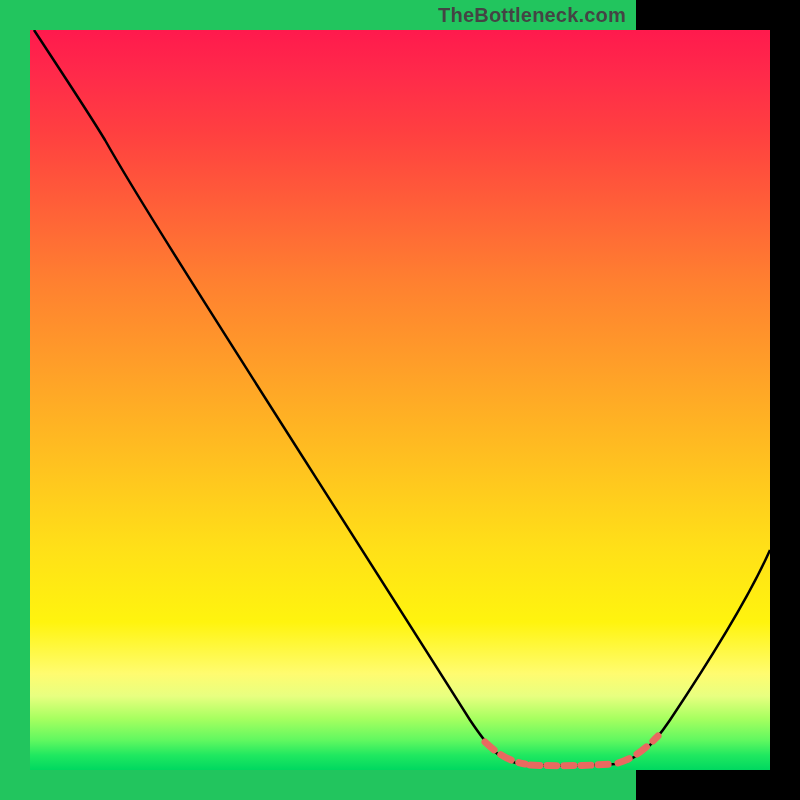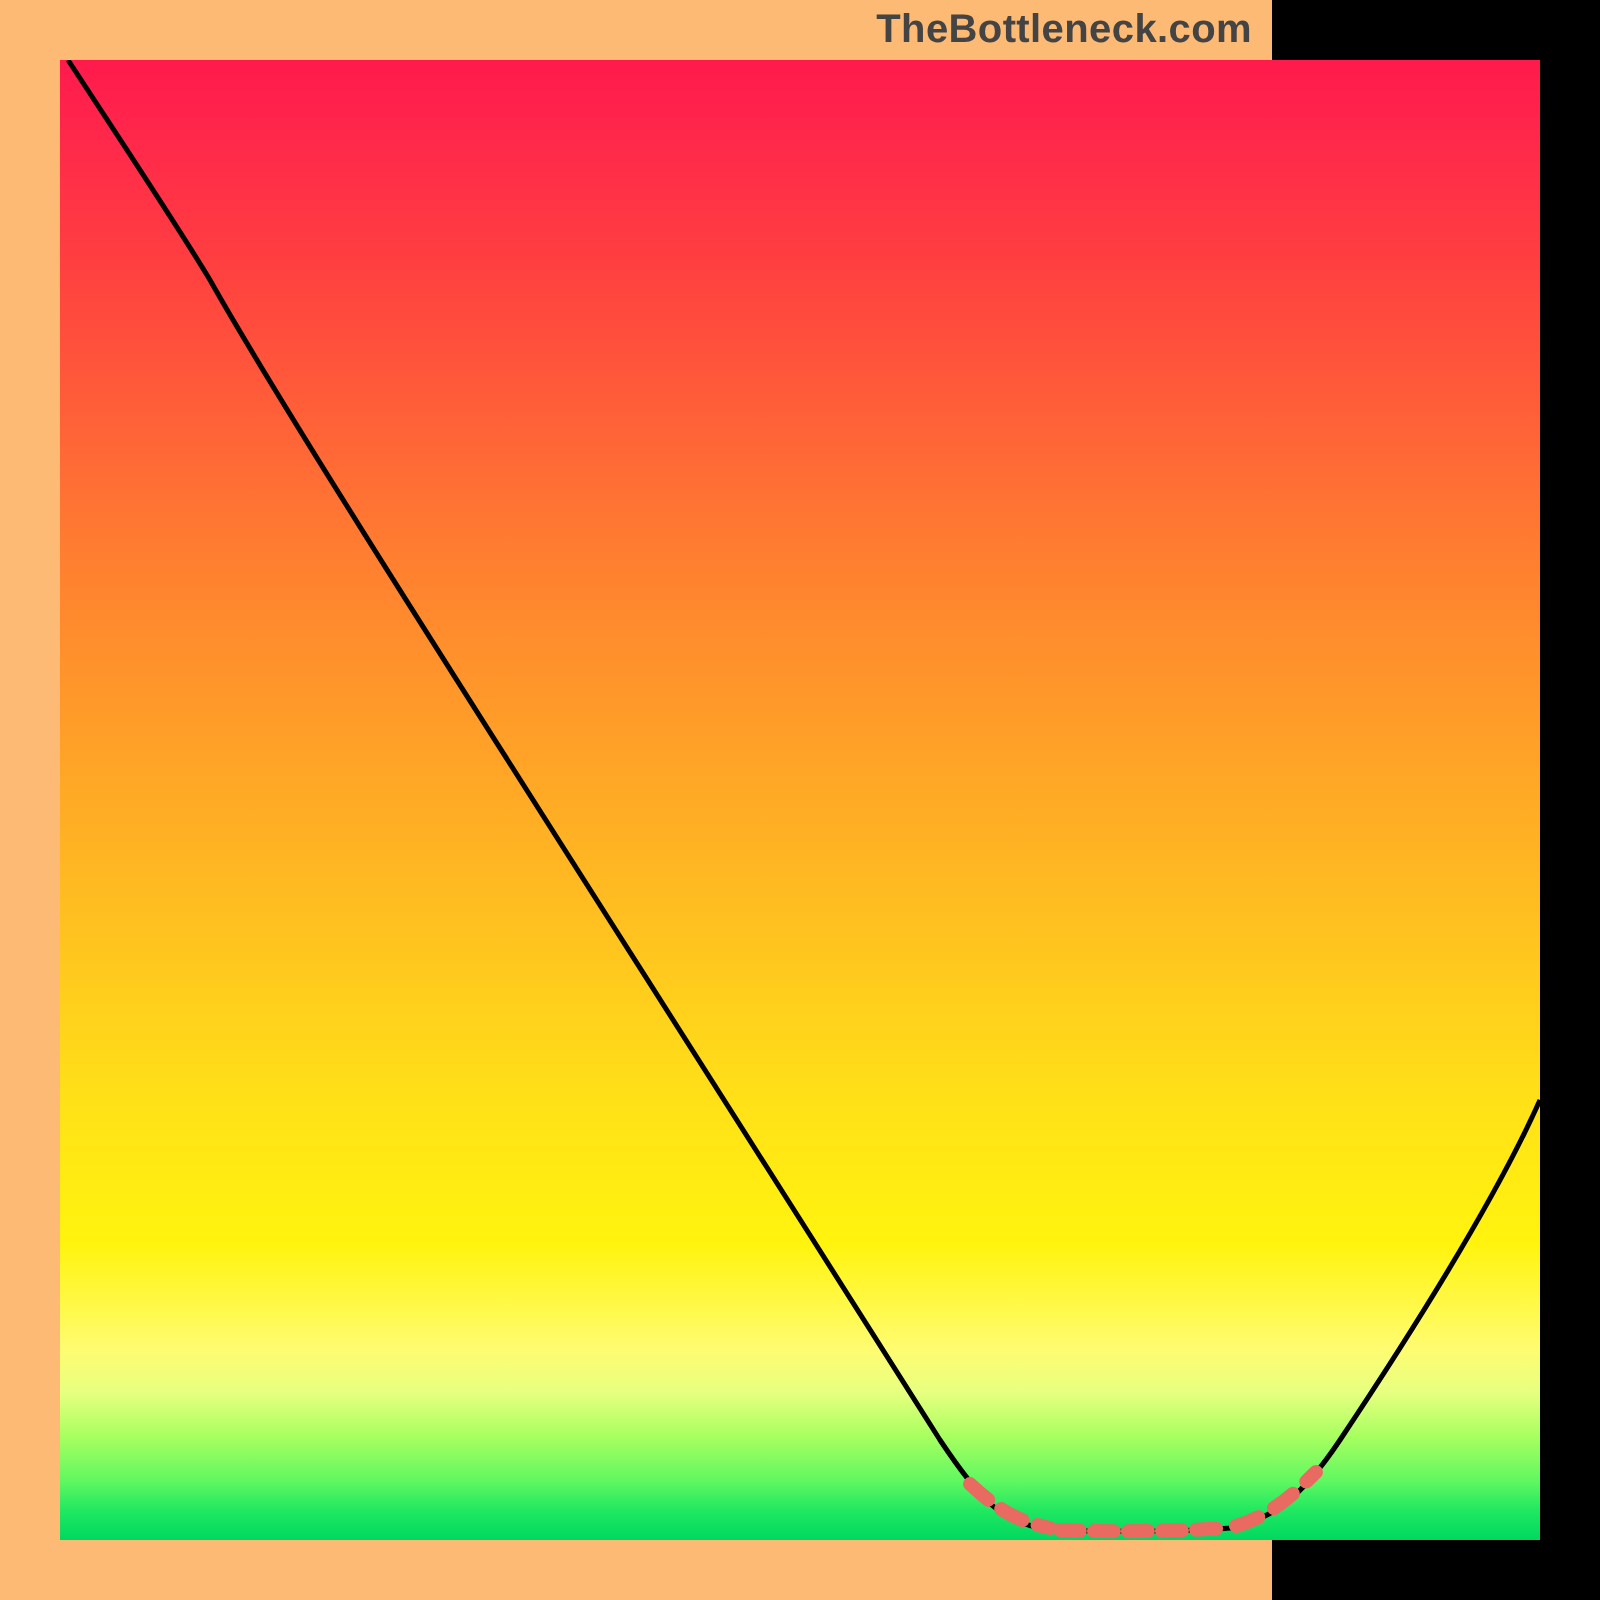--- a/index.html
+++ b/index.html
@@ -8,21 +8,21 @@
     width: 800px;
     height: 800px;
     background: #000;
     overflow: hidden;
     font-family: Arial, Helvetica, sans-serif;
   }
   .frame {
     position: relative;
     width: 636px;
     height: 800px;
-    background: #fdba74;
+    background: #22c55e;
   }
   .watermark {
     position: absolute;
     top: 4px;
     right: 10px;
     color: #444;
     font-size: 20px;
     font-weight: 600;
     letter-spacing: 0.2px;
     z-index: 20;

